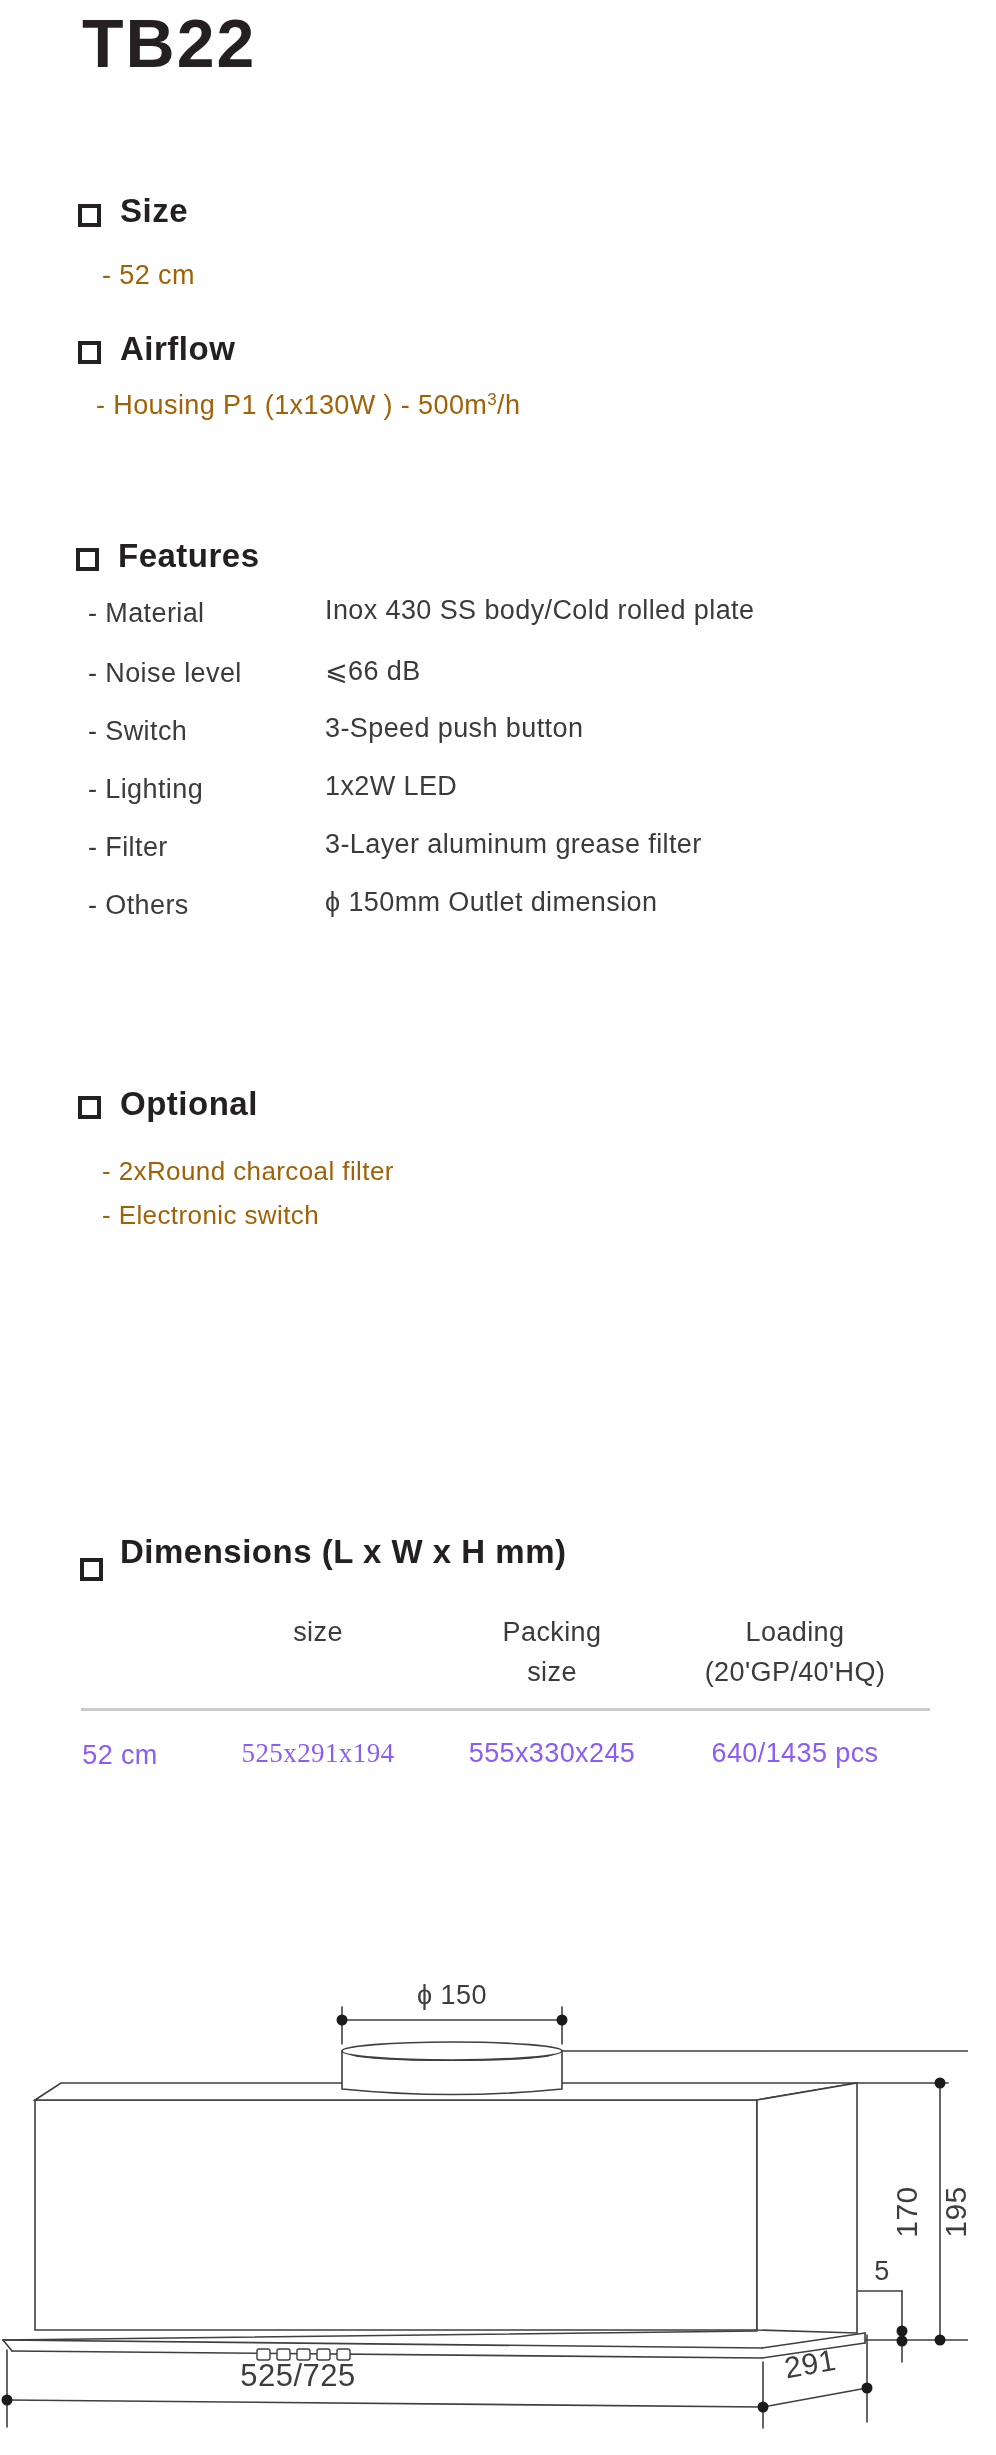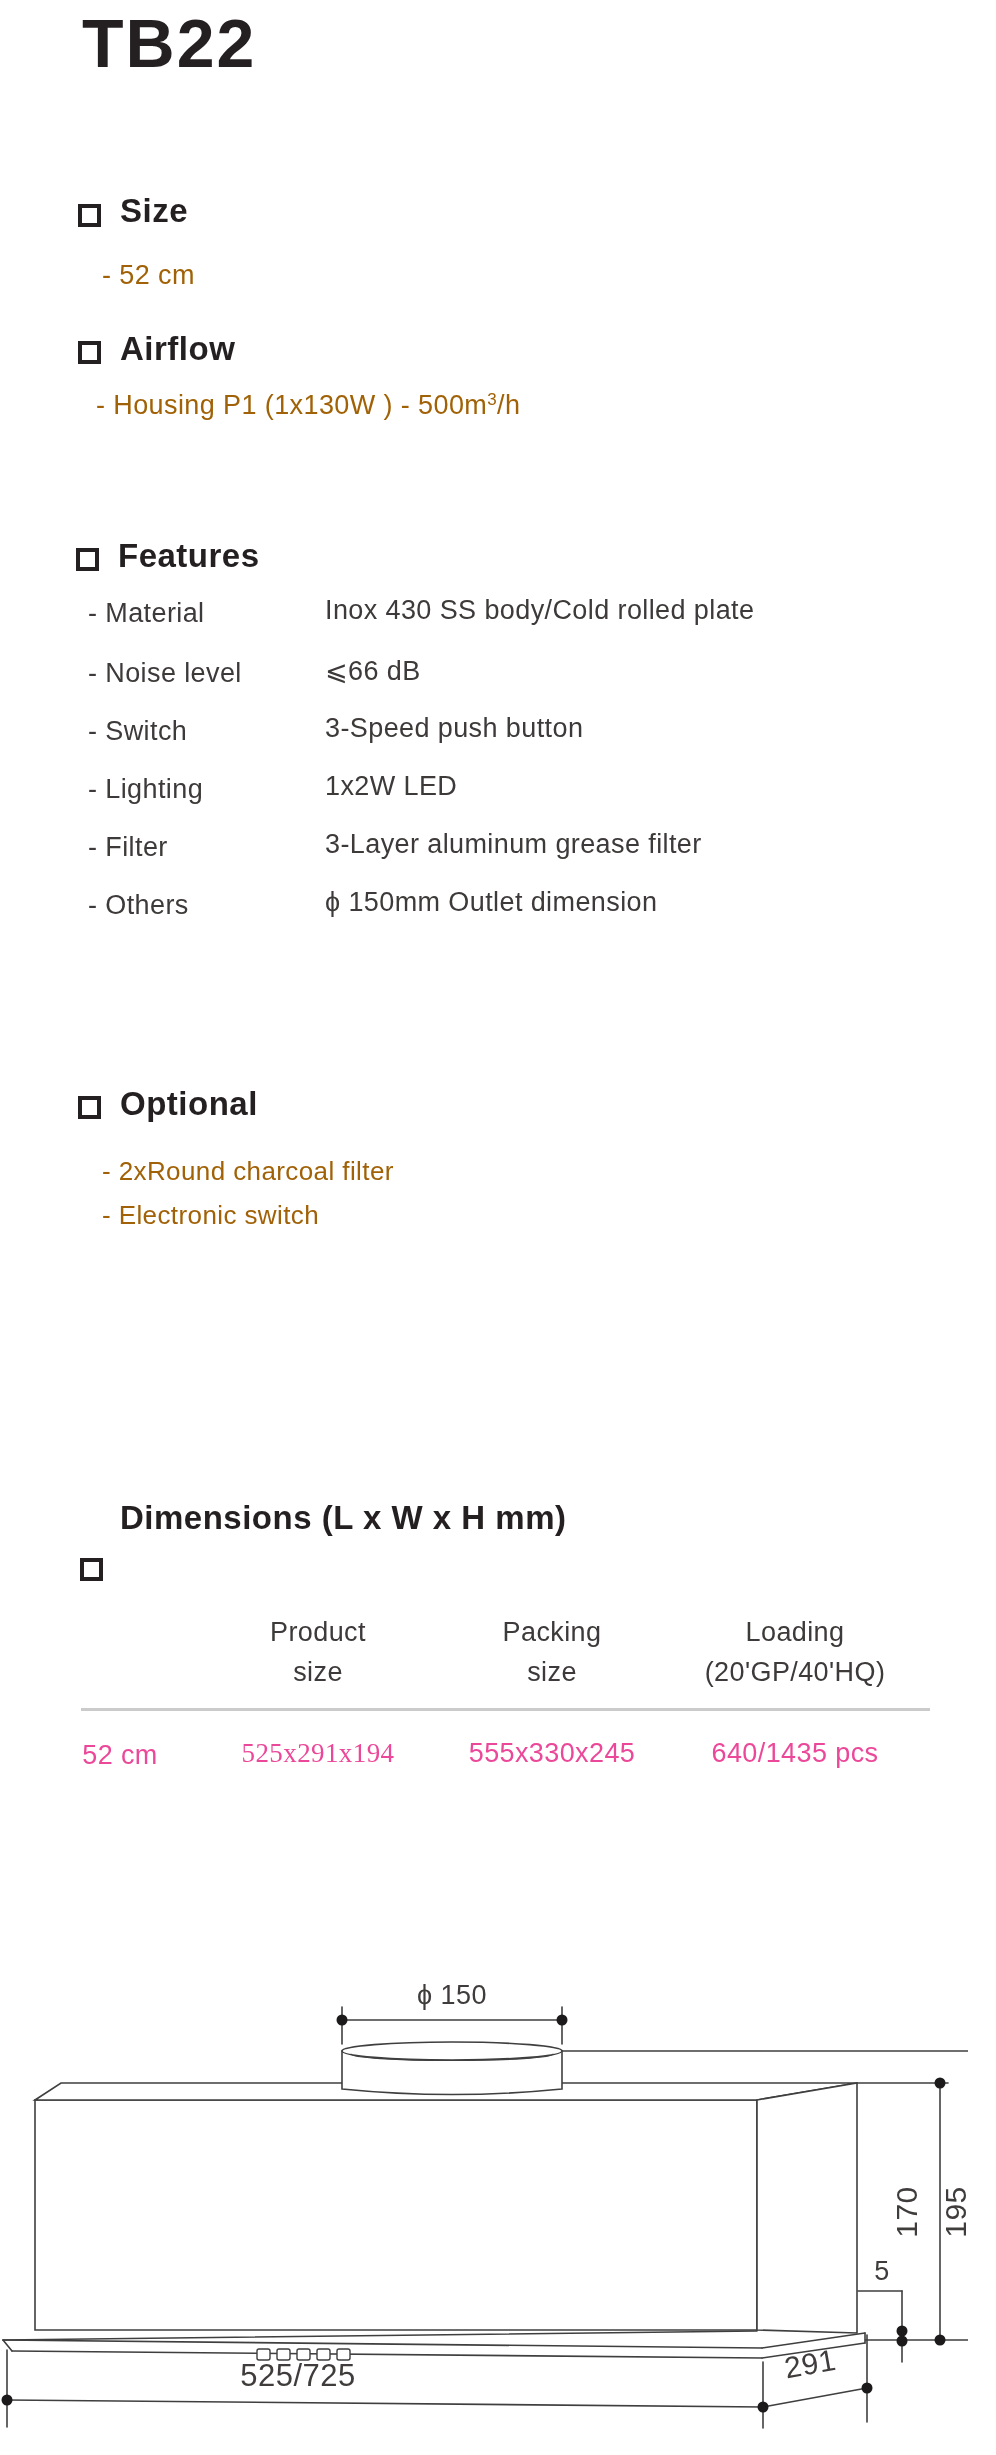--- a/index.html
+++ b/index.html
@@ -20,21 +20,21 @@
   .item{
     font-size:27px;color:#a16207;letter-spacing:0.4px;white-space:nowrap;
   }
   .sup{font-size:17px;vertical-align:9px;}
   .feat-label{position:absolute;left:88px;font-size:27px;letter-spacing:0.4px;white-space:nowrap;}
   .feat-value{position:absolute;left:325px;font-size:27px;letter-spacing:0.4px;white-space:nowrap;}
   .th{
     position:absolute;font-size:27px;line-height:40px;text-align:center;letter-spacing:0.4px;color:#3d3a39;
   }
   .td{
-    position:absolute;font-size:27px;text-align:center;letter-spacing:0.4px;color:#ec4899;white-space:nowrap;
+    position:absolute;font-size:27px;text-align:center;letter-spacing:0.4px;color:#8b5cf6;white-space:nowrap;
   }
   .rule{position:absolute;background:#cbcbcb;height:3px;}
   svg text{
     font-family:"Liberation Sans","DejaVu Sans",sans-serif;fill:#3f3c3b;letter-spacing:0.5px;
   }
 </style>
 </head>
 <body>
 
 <div id="page">
@@ -69,24 +69,23 @@
 
   <div class="feat-label" style="top:890px;">- Others</div>
   <div class="feat-value" style="top:887px;">ϕ 150mm Outlet dimension</div>
 
   <div class="abs checkbox" style="left:78px;top:1096px;"></div>
   <div class="abs heading" style="left:120px;top:1085px;">Optional</div>
   <div class="abs item" style="left:102px;top:1156px;font-size:26px;">- 2xRound charcoal filter</div>
   <div class="abs item" style="left:102px;top:1200px;font-size:26px;">- Electronic switch</div>
 
   <div class="abs checkbox" style="left:80px;top:1558px;"></div>
-  <div class="abs heading" style="left:120px;top:1499px;">Dimensions (L x W x H mm)</div>
+  <div class="abs heading" style="left:120px;top:1533px;">Dimensions (L x W x H mm)</div>
 
   <div class="th" style="left:178px;top:1612px;width:280px;">
-    <div>Product</div>
     <div>size</div>
   </div>
   <div class="th" style="left:452px;top:1612px;width:200px;">
     <div>Packing</div>
     <div>size</div>
   </div>
   <div class="th" style="left:650px;top:1612px;width:290px;">
     <div>Loading</div>
     <div>(20'GP/40'HQ)</div>
   </div>

